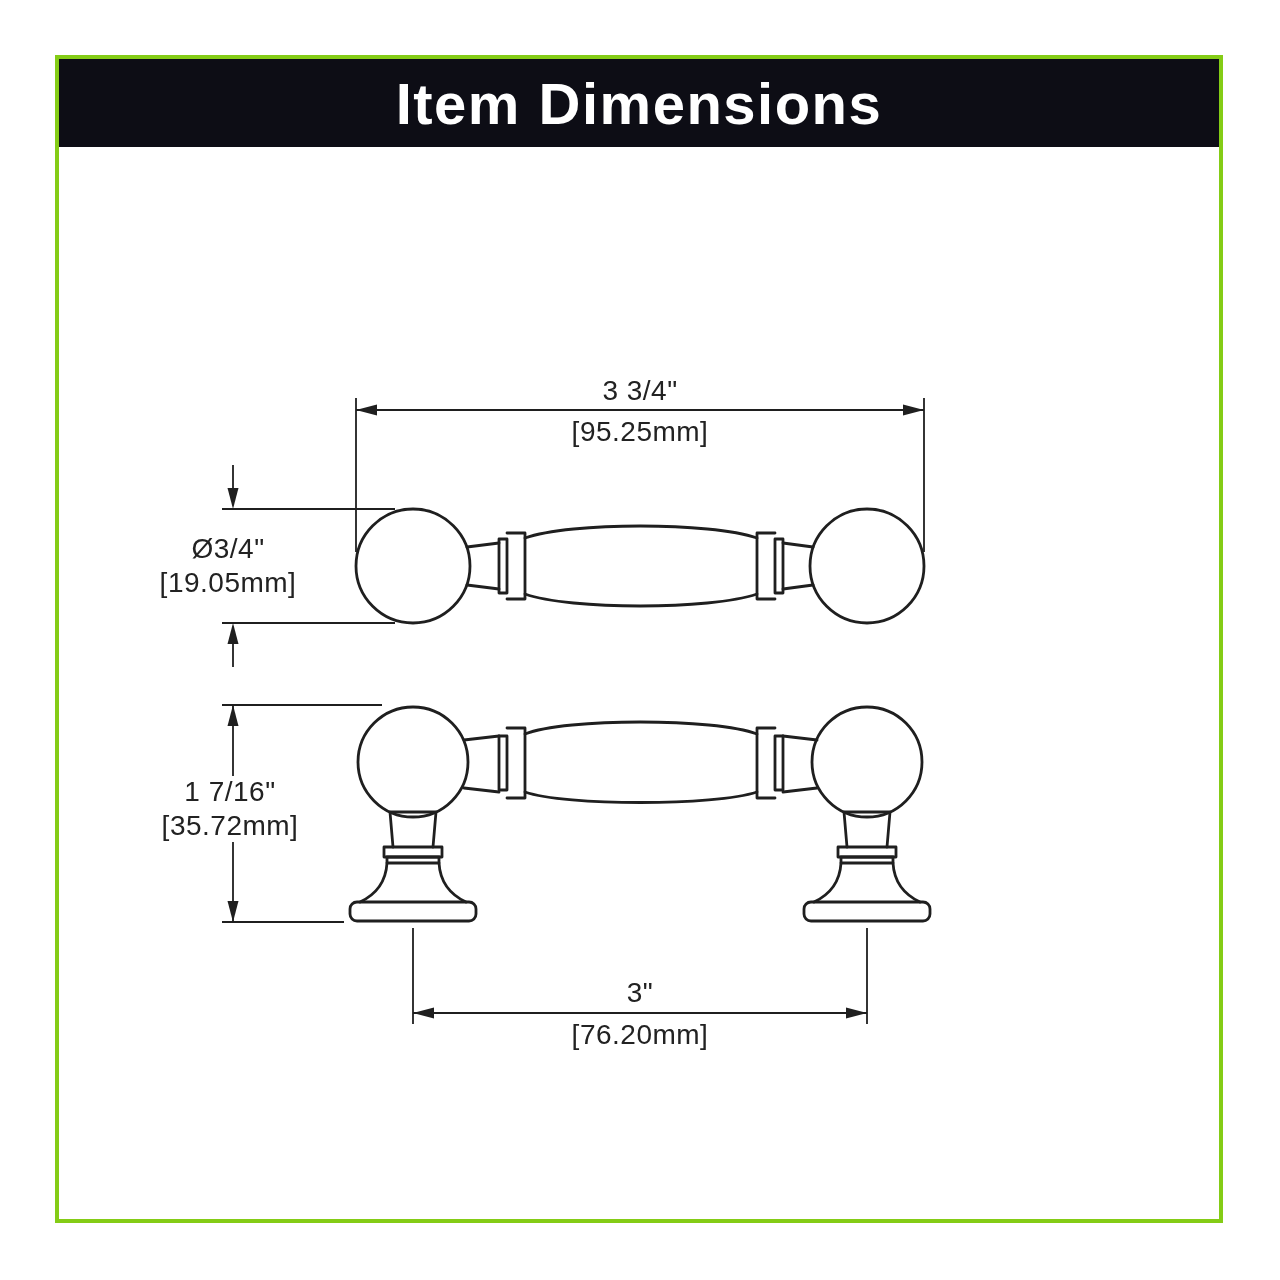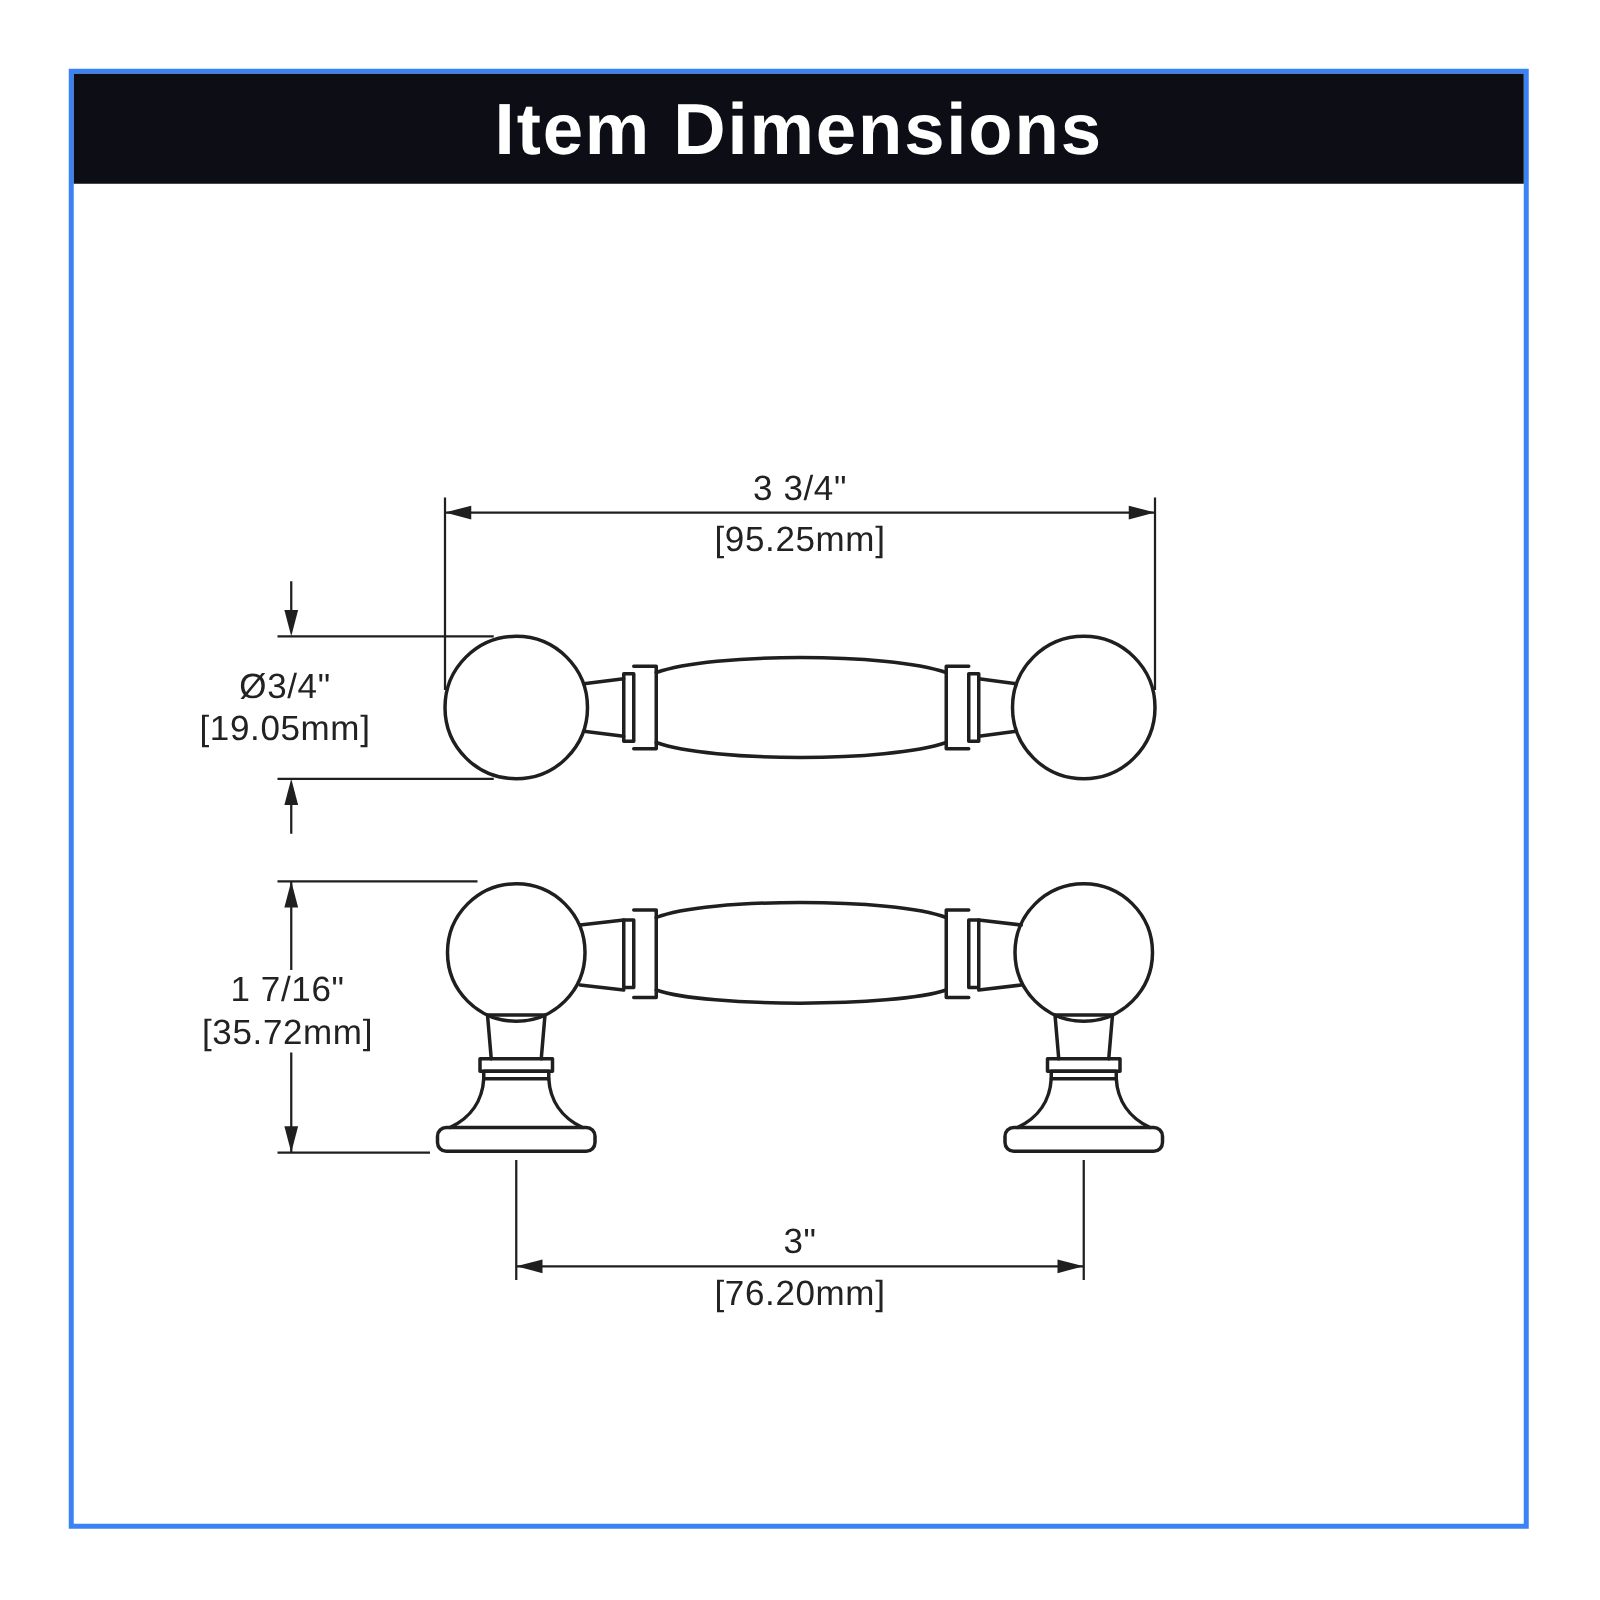--- a/index.html
+++ b/index.html
@@ -6,21 +6,21 @@
   body{
     width:1280px;height:1280px;
     background:#ffffff;
     position:relative;
     font-family:"Liberation Sans",sans-serif;
     overflow:hidden;
   }
   .frame{
     position:absolute;left:55px;top:55px;
     width:1168px;height:1168px;
-    border:4px solid #3b82f6;
+    border:4px solid #84cc16;
     box-sizing:border-box;
     background:#ffffff;
   }
   .header{
     position:absolute;left:0;top:0;
     width:100%;height:88px;
     background:#0d0d15;
     display:flex;align-items:center;justify-content:center;
   }
   .header h1{

